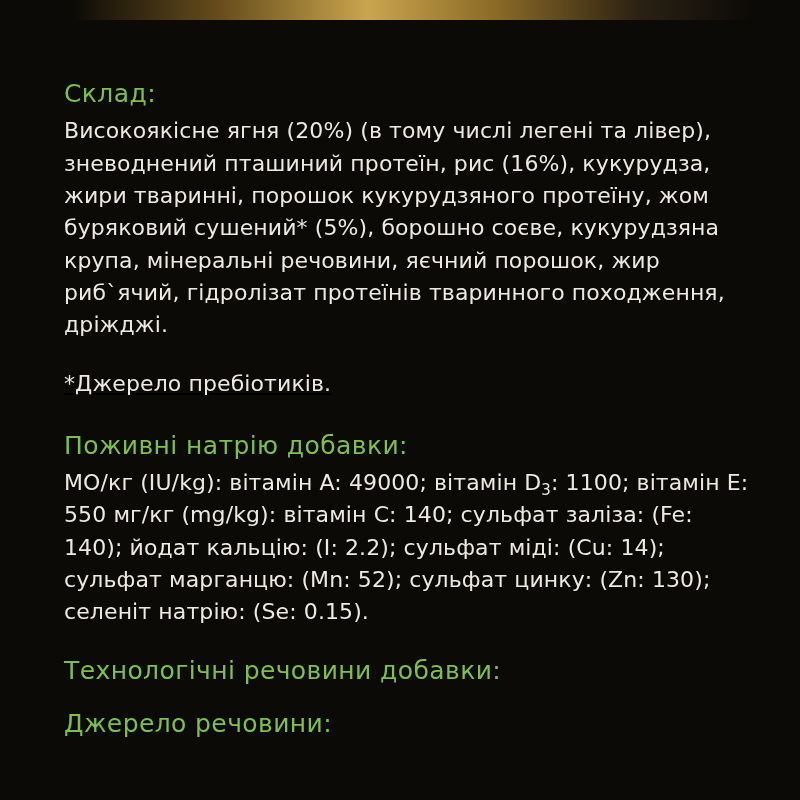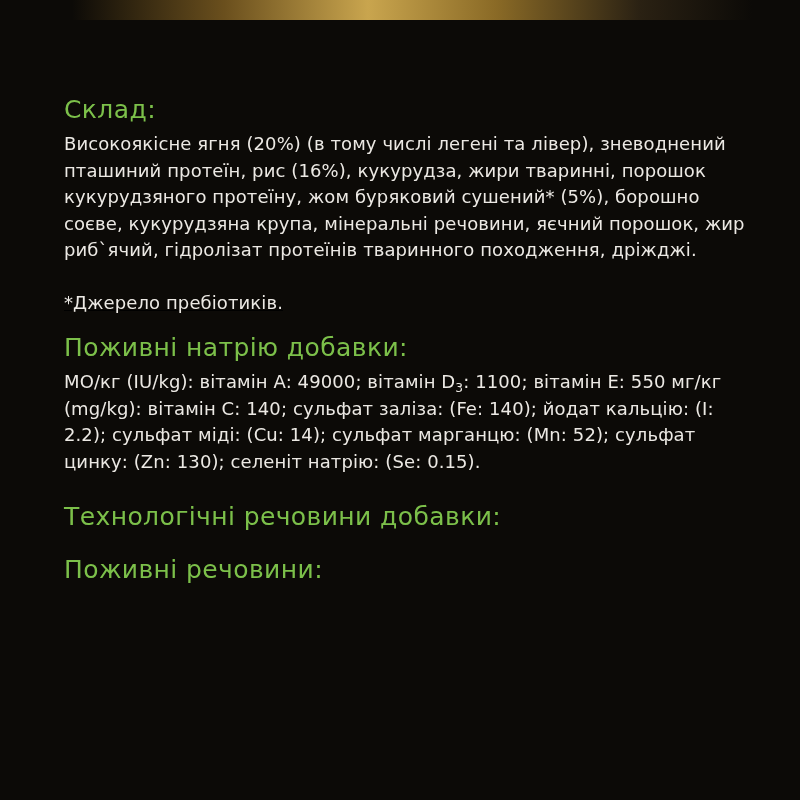--- a/index.html
+++ b/index.html
@@ -38,34 +38,34 @@
   h2.section-title {
     margin: 0 0 6px 0;
     font-size: 25px;
     font-weight: 400;
     letter-spacing: 0.4px;
     color: #7cc04a;
     line-height: 1.25;
   }
   p.body-text {
     margin: 0;
-    font-size: 18px;
+    font-size: 22px;
     font-weight: 400;
     line-height: 1.47;
     color: #ece9e4;
     letter-spacing: 0.1px;
   }
   .block {
     margin-bottom: 26px;
-    margin-top: 16px;
   }
   .block.tight {
     margin-bottom: 22px;
   }
   .note {
+    margin-bottom: 30px;
     text-decoration: underline;
   }
   sub {
     font-size: 0.68em;
     vertical-align: baseline;
     position: relative;
     top: 0.32em;
   }
 </style>
 </head>
@@ -89,17 +89,17 @@
     <div class="block">
       <h2 class="section-title">Поживні натрію добавки:</h2>
       <p class="body-text"><span>МО/кг (IU/kg): вітамін A: 49000; вітамін D</span><sub>3</sub><span>: 1100; вітамін E: 550 мг/кг (mg/kg): вітамін C: 140; сульфат заліза: (Fe: 140); йодат кальцію: (I: 2.2); сульфат міді: (Cu: 14); сульфат марганцю: (Mn: 52); сульфат цинку: (Zn: 130); селеніт натрію: (Se: 0.15).</span></p>
     </div>
 
     <div class="block tight">
       <h2 class="section-title">Технологічні речовини добавки:</h2>
     </div>
 
     <div class="block">
-      <h2 class="section-title">Поживні речовини:</h2>
+      <h2 class="section-title">Джерело речовини:</h2>
     </div>
 
   </div>
 </div>
 
 </body></html>

